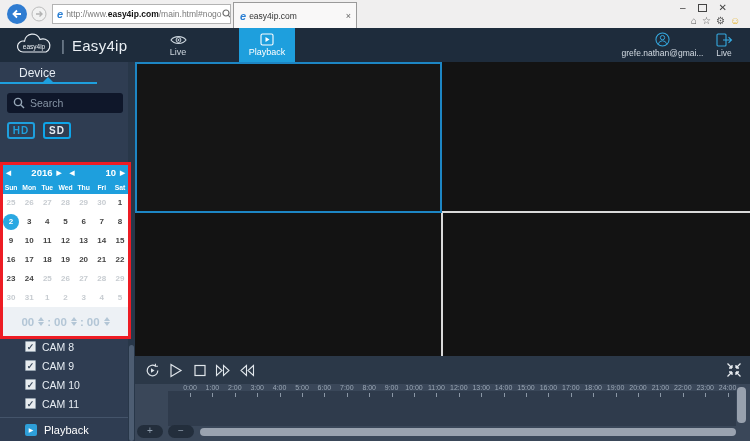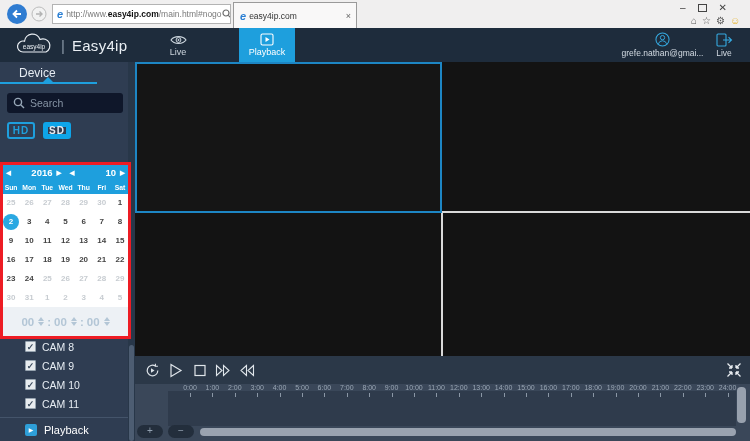--- a/index.html
+++ b/index.html
@@ -34,21 +34,21 @@
 
 .sidebar{position:absolute;left:0;top:62px;width:134px;height:379px;background:#2f3d52;color:#e6ecf2}
 .dev-label{position:absolute;left:19px;top:4px;font-size:12px}
 .dev-underline{position:absolute;left:0;top:20px;width:97px;height:2px;background:#1e9fdd}
 .dev-caret{position:absolute;left:43px;top:15px;width:0;height:0;border-left:5px solid transparent;border-right:5px solid transparent;border-bottom:5px solid #1e9fdd}
 .searchbox{position:absolute;left:7px;top:31px;width:116px;height:20px;background:#0f172a;border-radius:3px;display:flex;align-items:center;padding:0 6px;gap:5px}
 .searchbox input{background:transparent;border:none;outline:none;color:#aebccb;font-size:10.5px;width:80px}
 .searchbox input::placeholder{color:#8795a5}
 .qbtn{position:absolute;top:60px;width:28px;height:17px;border-radius:3px;font-size:10px;font-weight:bold;display:flex;align-items:center;justify-content:center;letter-spacing:1px;cursor:pointer}
 .hd{left:7px;border:2px solid #1e9fdd;color:#1e9fdd}
-.sd{left:43px;border:5px solid #0ea5e9;color:#e6ecf2}
+.sd{left:43px;border:2px solid #0ea5e9;color:#e6ecf2}
 .daterow{position:absolute;left:0;top:86px;width:135px;height:16px;display:flex;align-items:center}
 .datetext{font-size:10px;color:#e6ecf2;margin-left:5px}
 .calicon{position:absolute;right:10px;top:1px}
 
 
 .calendar{position:absolute;left:2px;top:103px;width:127px;height:171px;background:#fff;font-weight:bold}
 .cal-head{position:absolute;left:0;top:0;width:127px;height:15px;background:#1e9fdd;color:#fff;display:flex;align-items:center;font-size:9.5px}
 .cal-head .arr{font-size:6.5px;cursor:pointer;padding:0 4px}
 .cal-ym{flex:1;text-align:right}
 .day-names{position:absolute;left:0;top:15px;width:127px;height:14px;background:#1e9fdd;display:grid;grid-template-columns:repeat(7,1fr);align-items:center;justify-items:center;color:#fff;font-size:6.8px}

